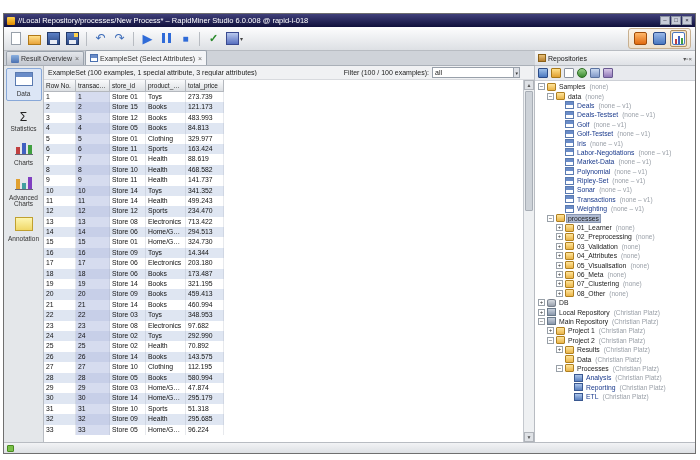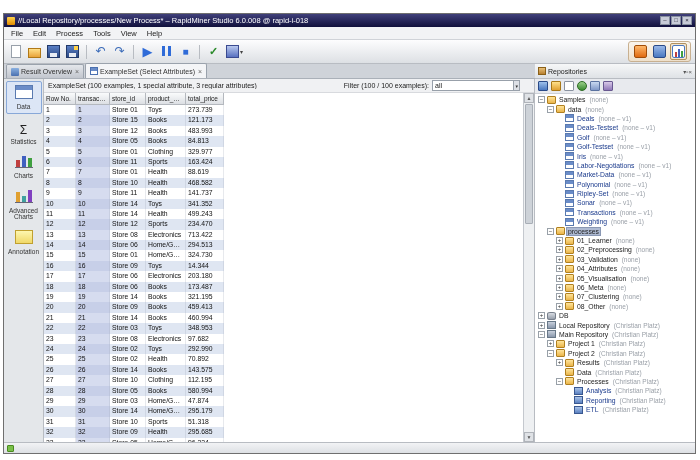--- a/index.html
+++ b/index.html
@@ -164,28 +164,20 @@
   <div class="titlebar">
     <span class="title-appicon"></span>
     <span class="title-text">//Local Repository/processes/New Process* – RapidMiner Studio 6.0.008 @ rapid-i-018</span>
     <span id="win-controls">
         <span class="winbtn">–</span>
         <span class="winbtn">□</span>
         <span class="winbtn">×</span>
       </span>
   </div>
 
-  <div class="menubar" id="menubar">
-      <span class="menu-item">File</span>
-      <span class="menu-item">Edit</span>
-      <span class="menu-item">Process</span>
-      <span class="menu-item">Tools</span>
-      <span class="menu-item">View</span>
-      <span class="menu-item">Help</span>
-    </div>
 
   <div class="toolbar">
     <div id="toolbar-left">
         <span class="tbtn">
           <span class="tbico new-process-icon"></span>
         </span>
         <span class="tbtn">
           <span class="tbico open-process-icon"></span>
         </span>
         <span class="tbtn">

